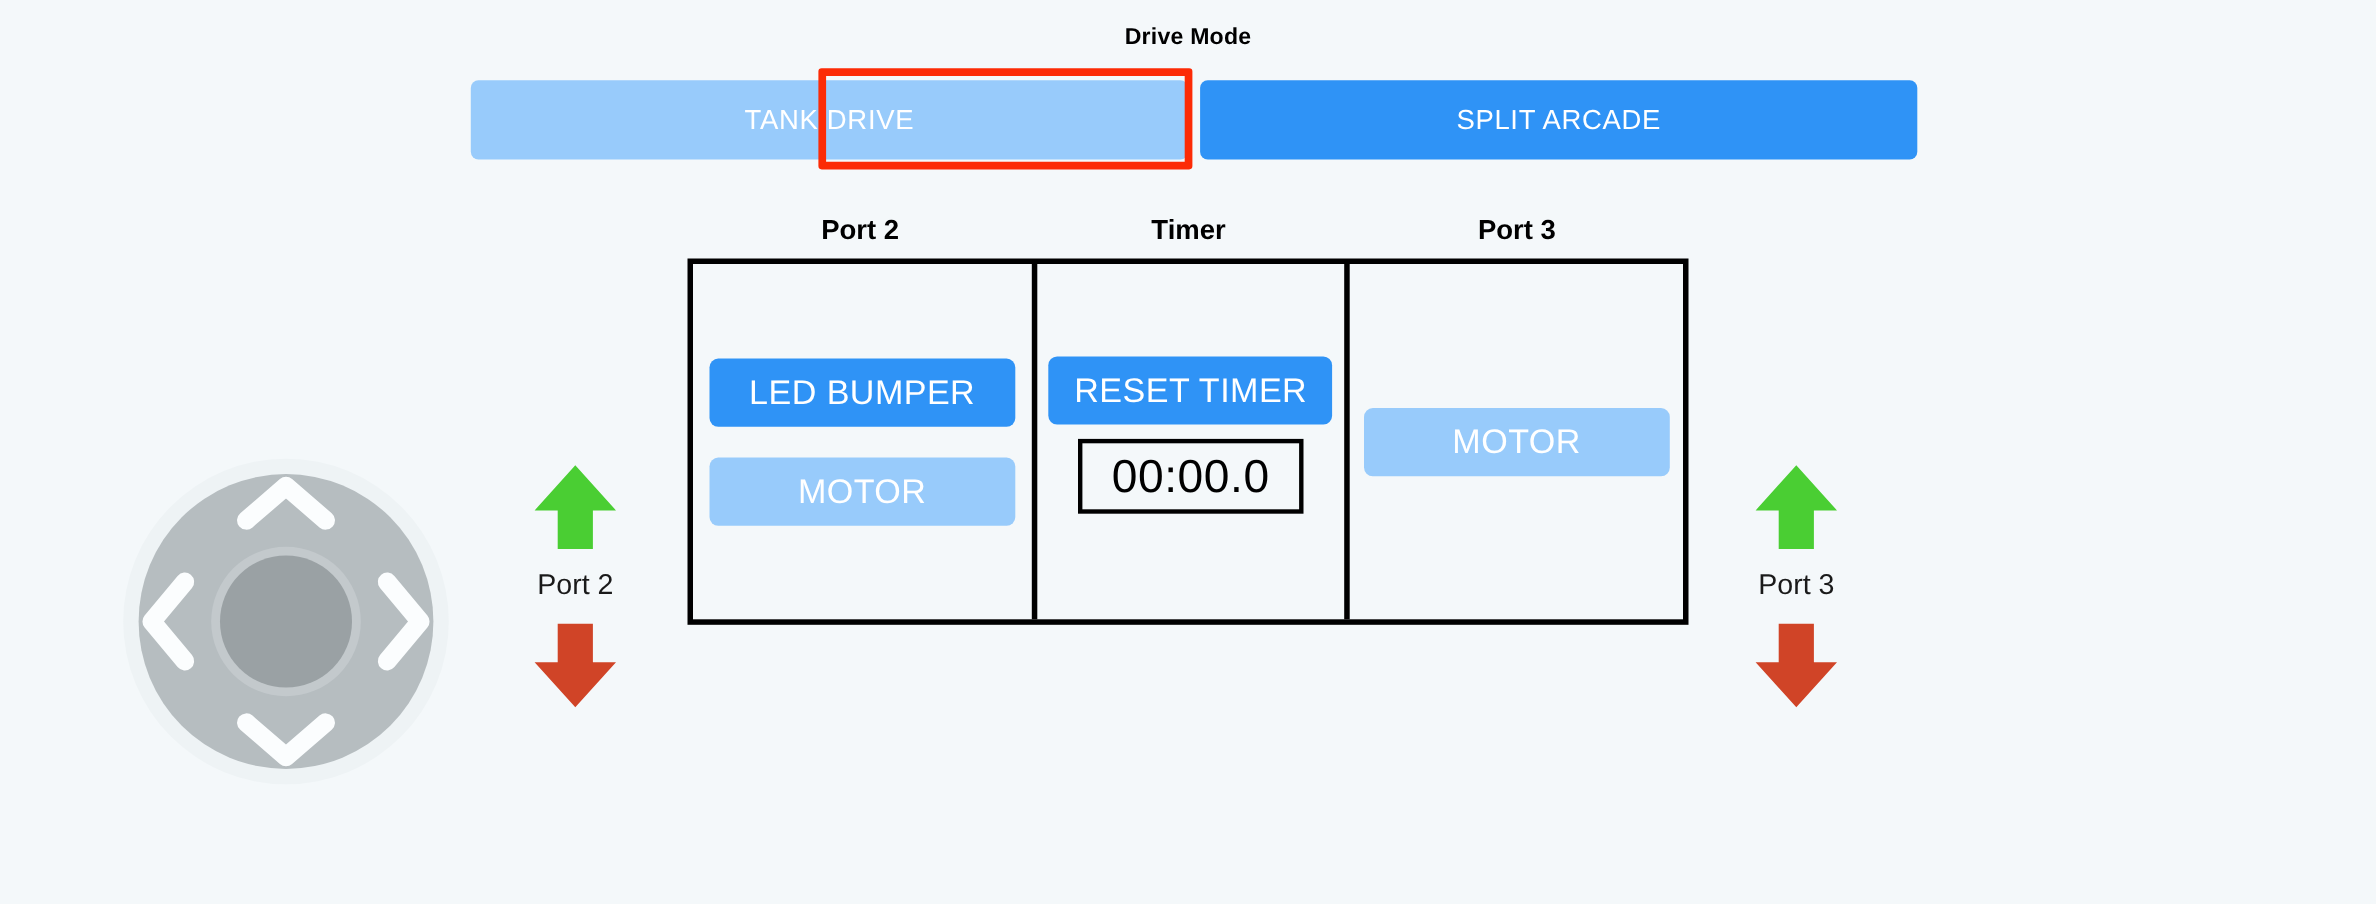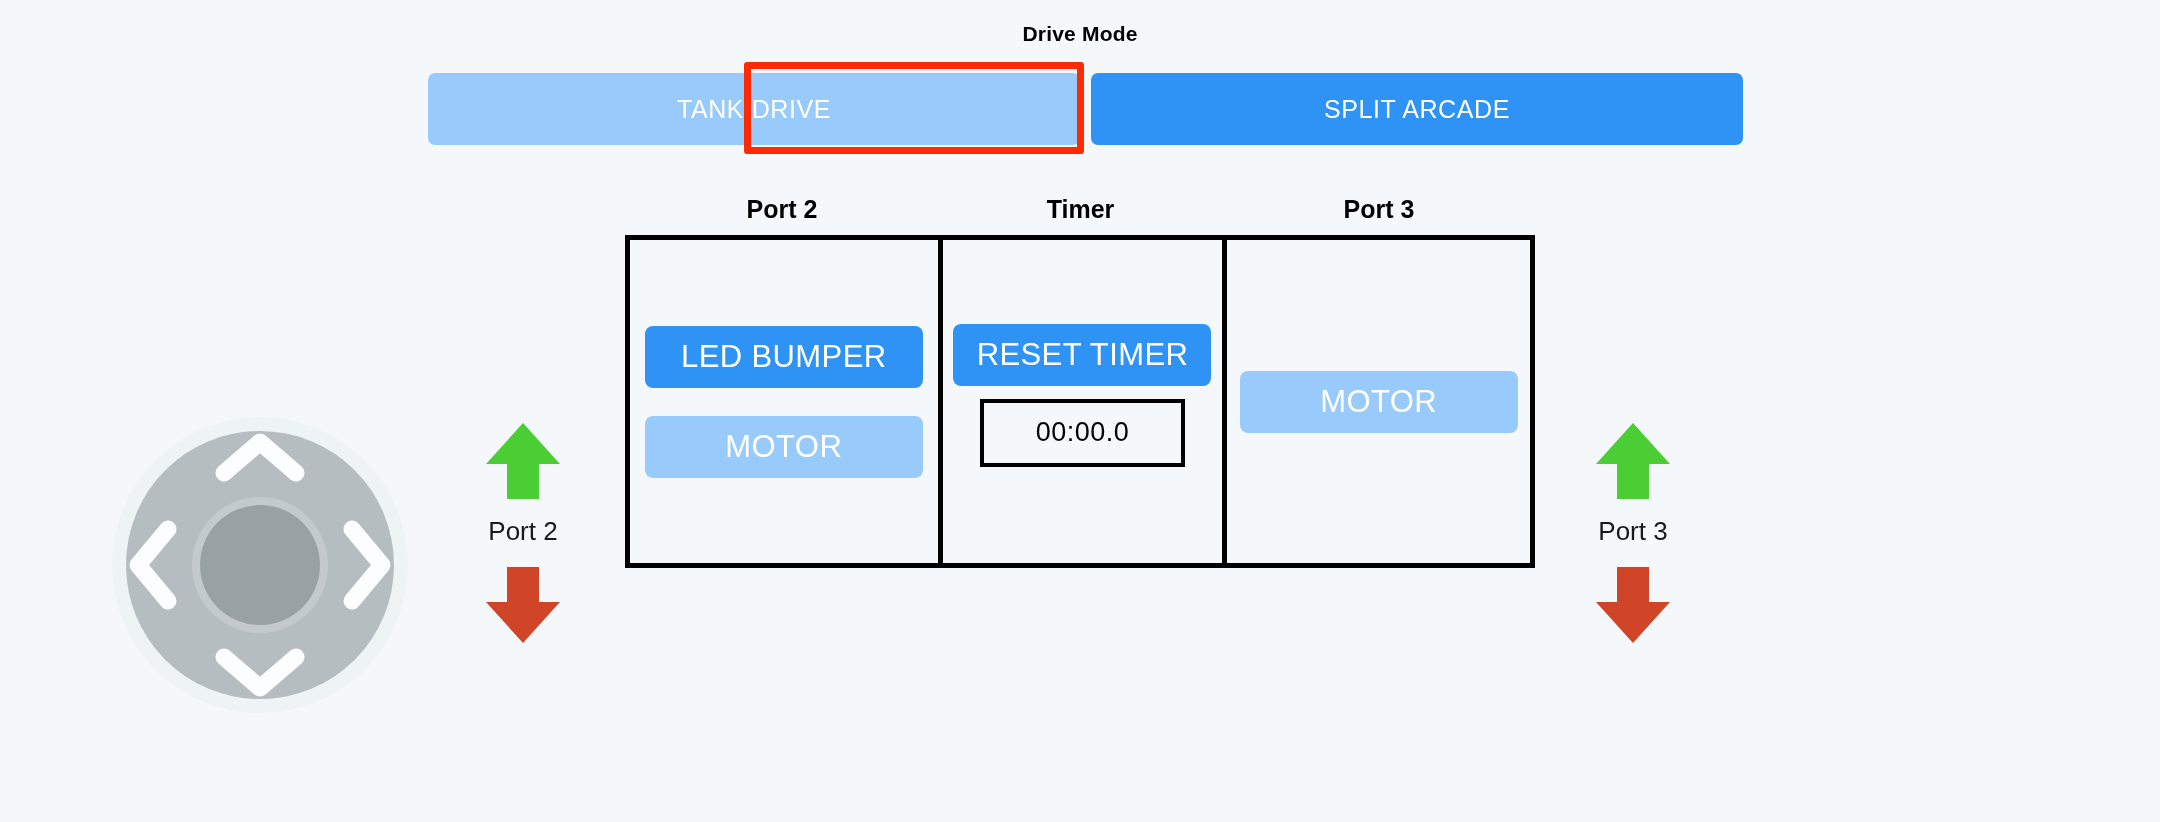--- a/index.html
+++ b/index.html
@@ -139,21 +139,21 @@
   }
 
   .timer-display {
     width: 205px;
     height: 68px;
     margin: 13px 0;
     border: 4px solid #000000;
     box-sizing: border-box;
     background: #f4f8fa;
     color: #000000;
-    font-size: 27px;
+    font-size: 42px;
     display: flex;
     align-items: center;
     justify-content: center;
     letter-spacing: 0.5px;
   }
 
   
   .port-stack {
     position: absolute;
     top: 420px;

